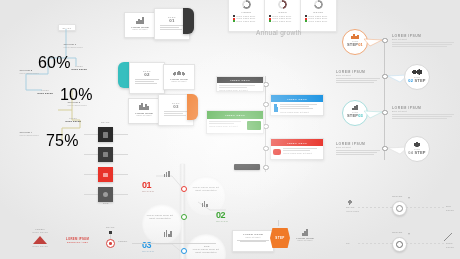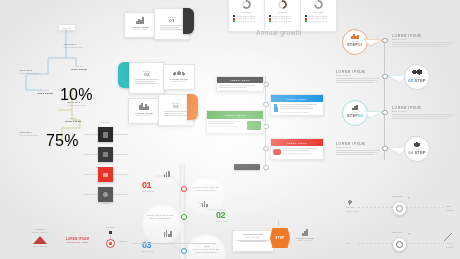--- a/index.html
+++ b/index.html
@@ -87,20 +87,21 @@
     <svg class="abs" width="70" height="118" style="left:0;top:0;">
       <path d="M54 66 L54 84 L54 96 L62 96 L62 104 L44 104 L44 116" fill="none" stroke="#d6cf9a" stroke-width="1"></path>
       <path d="M40 86 L54 86" fill="none" stroke="#d6cf9a" stroke-width="1"></path>
     </svg>
 
     <div class="abs node" style="left:44px;top:18px;width:22px;height:8px;padding:1px 1.5px;">
       <div class="t" style="font-size:2.4px;font-weight:bold;color:#6f6f6f;">OPTION 1</div>
       <div class="t tiny">lorem ipsum dolor</div>
     </div>
 
+    <div class="abs t pct" style="left:20px;top:30px;">60%</div>
 
     <div class="abs node" style="left:52px;top:40px;width:16px;height:8px;padding:1px;text-align:center;">
       <div class="t tiny">LOREM</div>
       <div class="t red" style="font-size:2px;">IPSUM DOLOR</div>
     </div>
 
     <div class="abs node" style="left:0px;top:44px;width:22px;height:8px;padding:1px 1.5px;">
       <div class="t" style="font-size:2.4px;font-weight:bold;color:#6f6f6f;">OPTION 2</div>
       <div class="t tiny">lorem ipsum dolor</div>
     </div>

